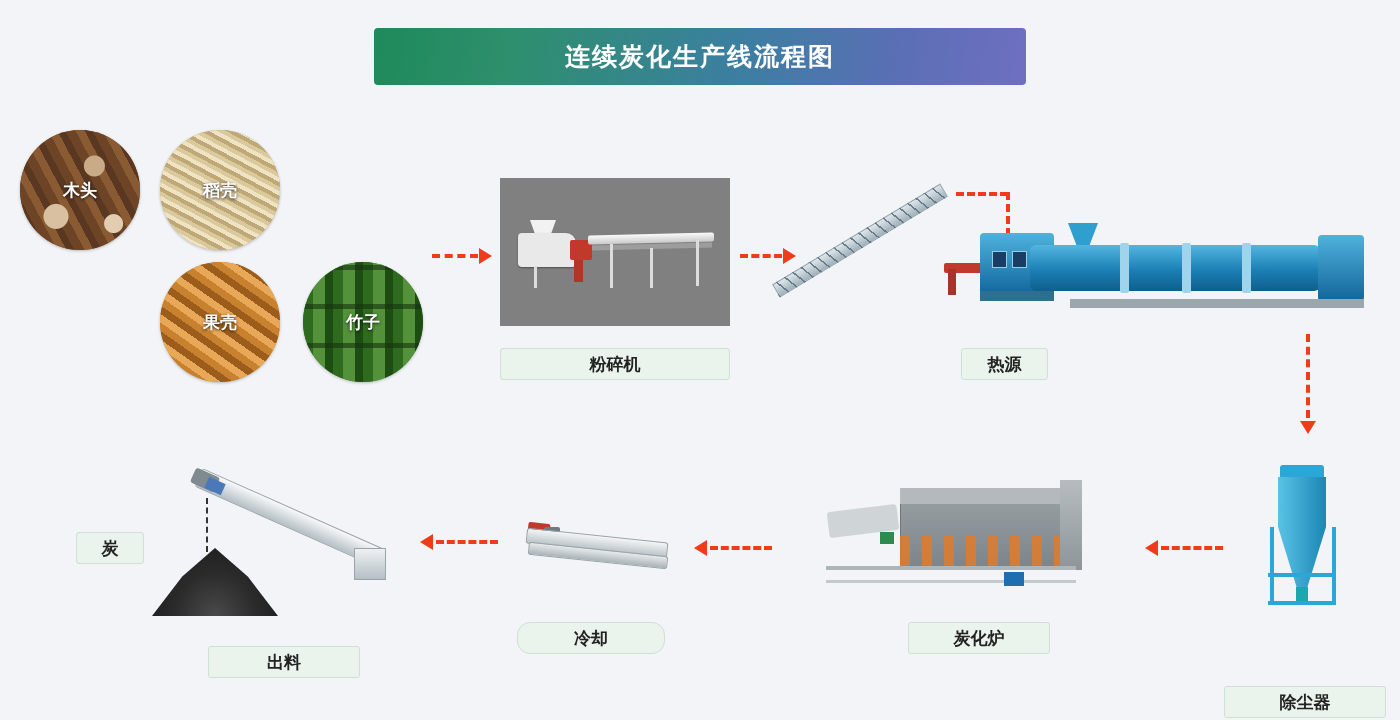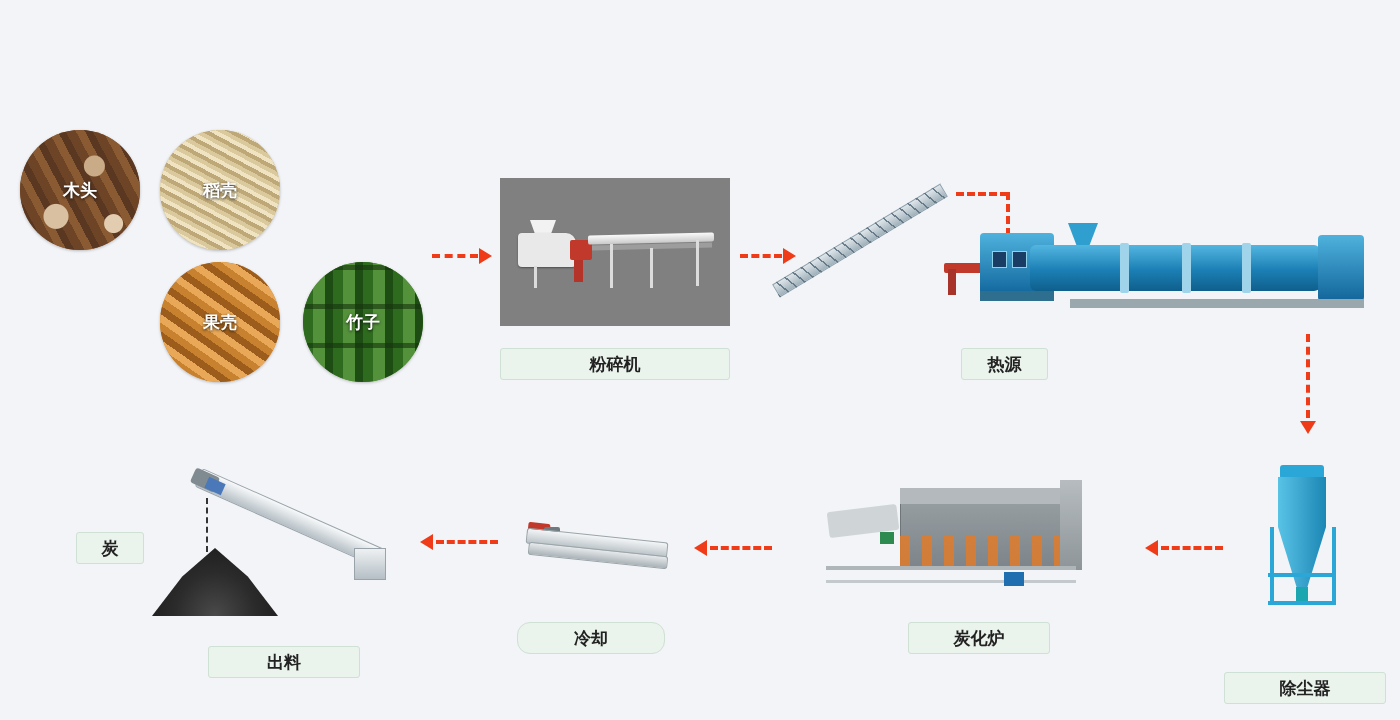--- a/index.html
+++ b/index.html
@@ -244,20 +244,23 @@
   .elbow .hd{
     position:absolute;width:0;height:0;
     border-top:13px solid #f03b19;border-left:8px solid transparent;border-right:8px solid transparent;
   }
 </style>
 </head>
 <body>
 
 <div id="stage">
 
+  <div class="title-banner">
+    <span>连续炭化生产线流程图</span>
+  </div>
 
   <div class="circle" style="left:160px;top:130px;">
     <div class="inner tex-rice"></div>
     <div class="cl">稻壳</div>
   </div>
   <div class="circle" style="left:20px;top:130px;">
     <div class="inner tex-wood"></div>
     <div class="cl">木头</div>
   </div>
   <div class="circle" style="left:160px;top:262px;">
@@ -336,21 +339,21 @@
   <div class="cyclone">
     <div class="cyc-top"></div>
     <div class="cyc-cyl"></div>
     <div class="cyc-cone"></div>
     <div class="cyc-out"></div>
     <div class="cyc-leg" style="left:12px;top:62px;height:76px;"></div>
     <div class="cyc-leg" style="left:74px;top:62px;height:76px;"></div>
     <div class="cyc-bar" style="left:10px;top:108px;width:68px;"></div>
     <div class="cyc-bar" style="left:10px;top:136px;width:68px;"></div>
   </div>
-  <div class="cap" style="left:1224px;top:672px;width:162px;">
+  <div class="cap" style="left:1224px;top:686px;width:162px;">
     <span>除尘器</span>
   </div>
 
   <div class="arrow" style="left:1145px;top:548px;width:78px;">
     <div class="headL"></div>
     <div class="line" style="left:16px;width:62px;"></div>
   </div>
 
   <div class="carb">
     <div class="feed"></div>

